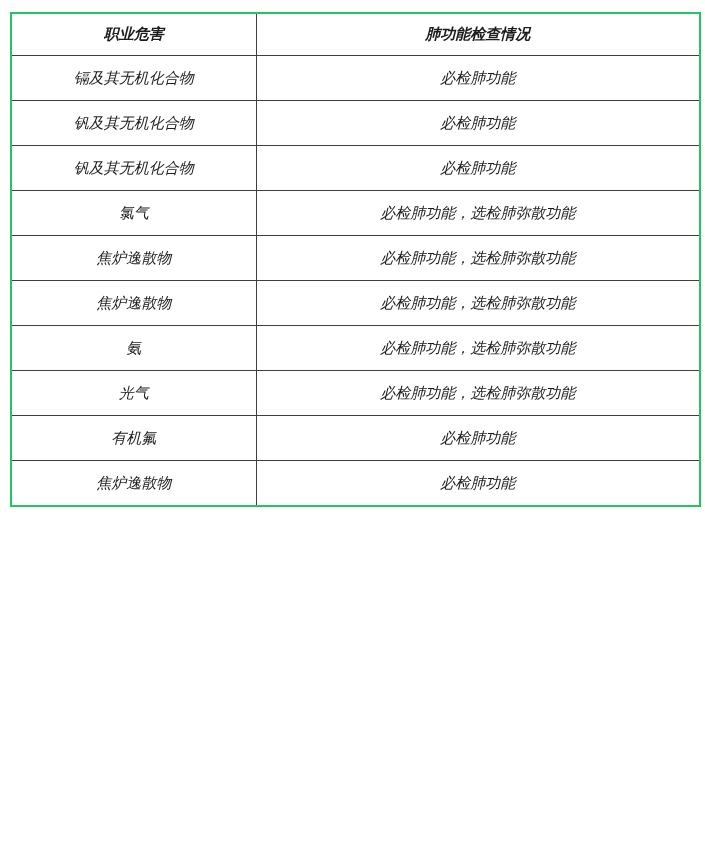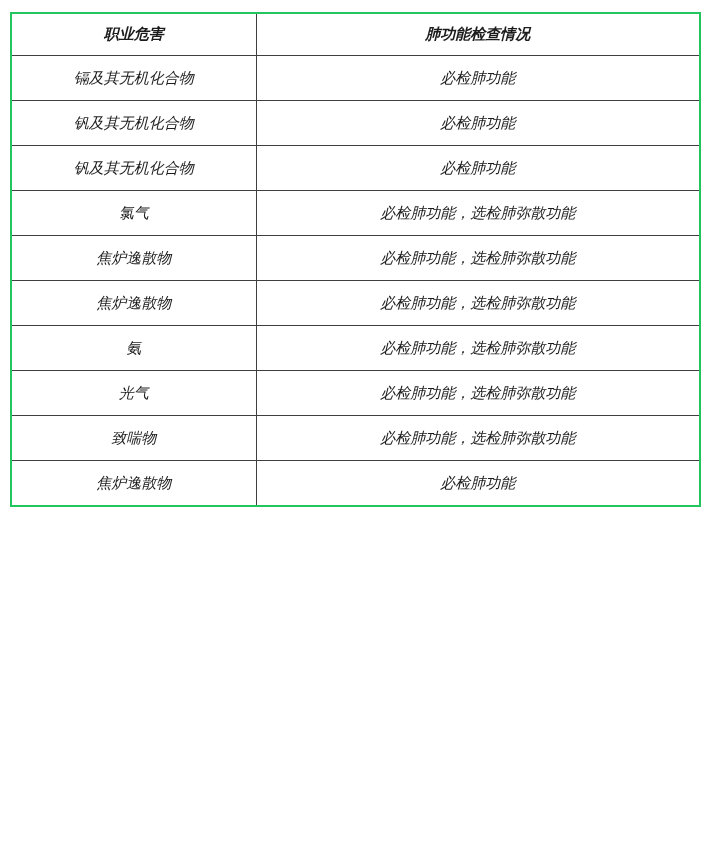--- a/index.html
+++ b/index.html
@@ -92,22 +92,22 @@
         </tr>
         <tr>
           <td>氨</td>
           <td>必检肺功能，选检肺弥散功能</td>
         </tr>
         <tr>
           <td>光气</td>
           <td>必检肺功能，选检肺弥散功能</td>
         </tr>
         <tr>
-          <td>致喘物</td>
-          <td>必检肺功能，选检肺弥散功能</td>
+          <td>有机氟</td>
+          <td>必检肺功能</td>
         </tr>
         <tr>
           <td>焦炉逸散物</td>
           <td>必检肺功能</td>
         </tr>
       </tbody>
   </table>
 </div>
 
 </body></html>

